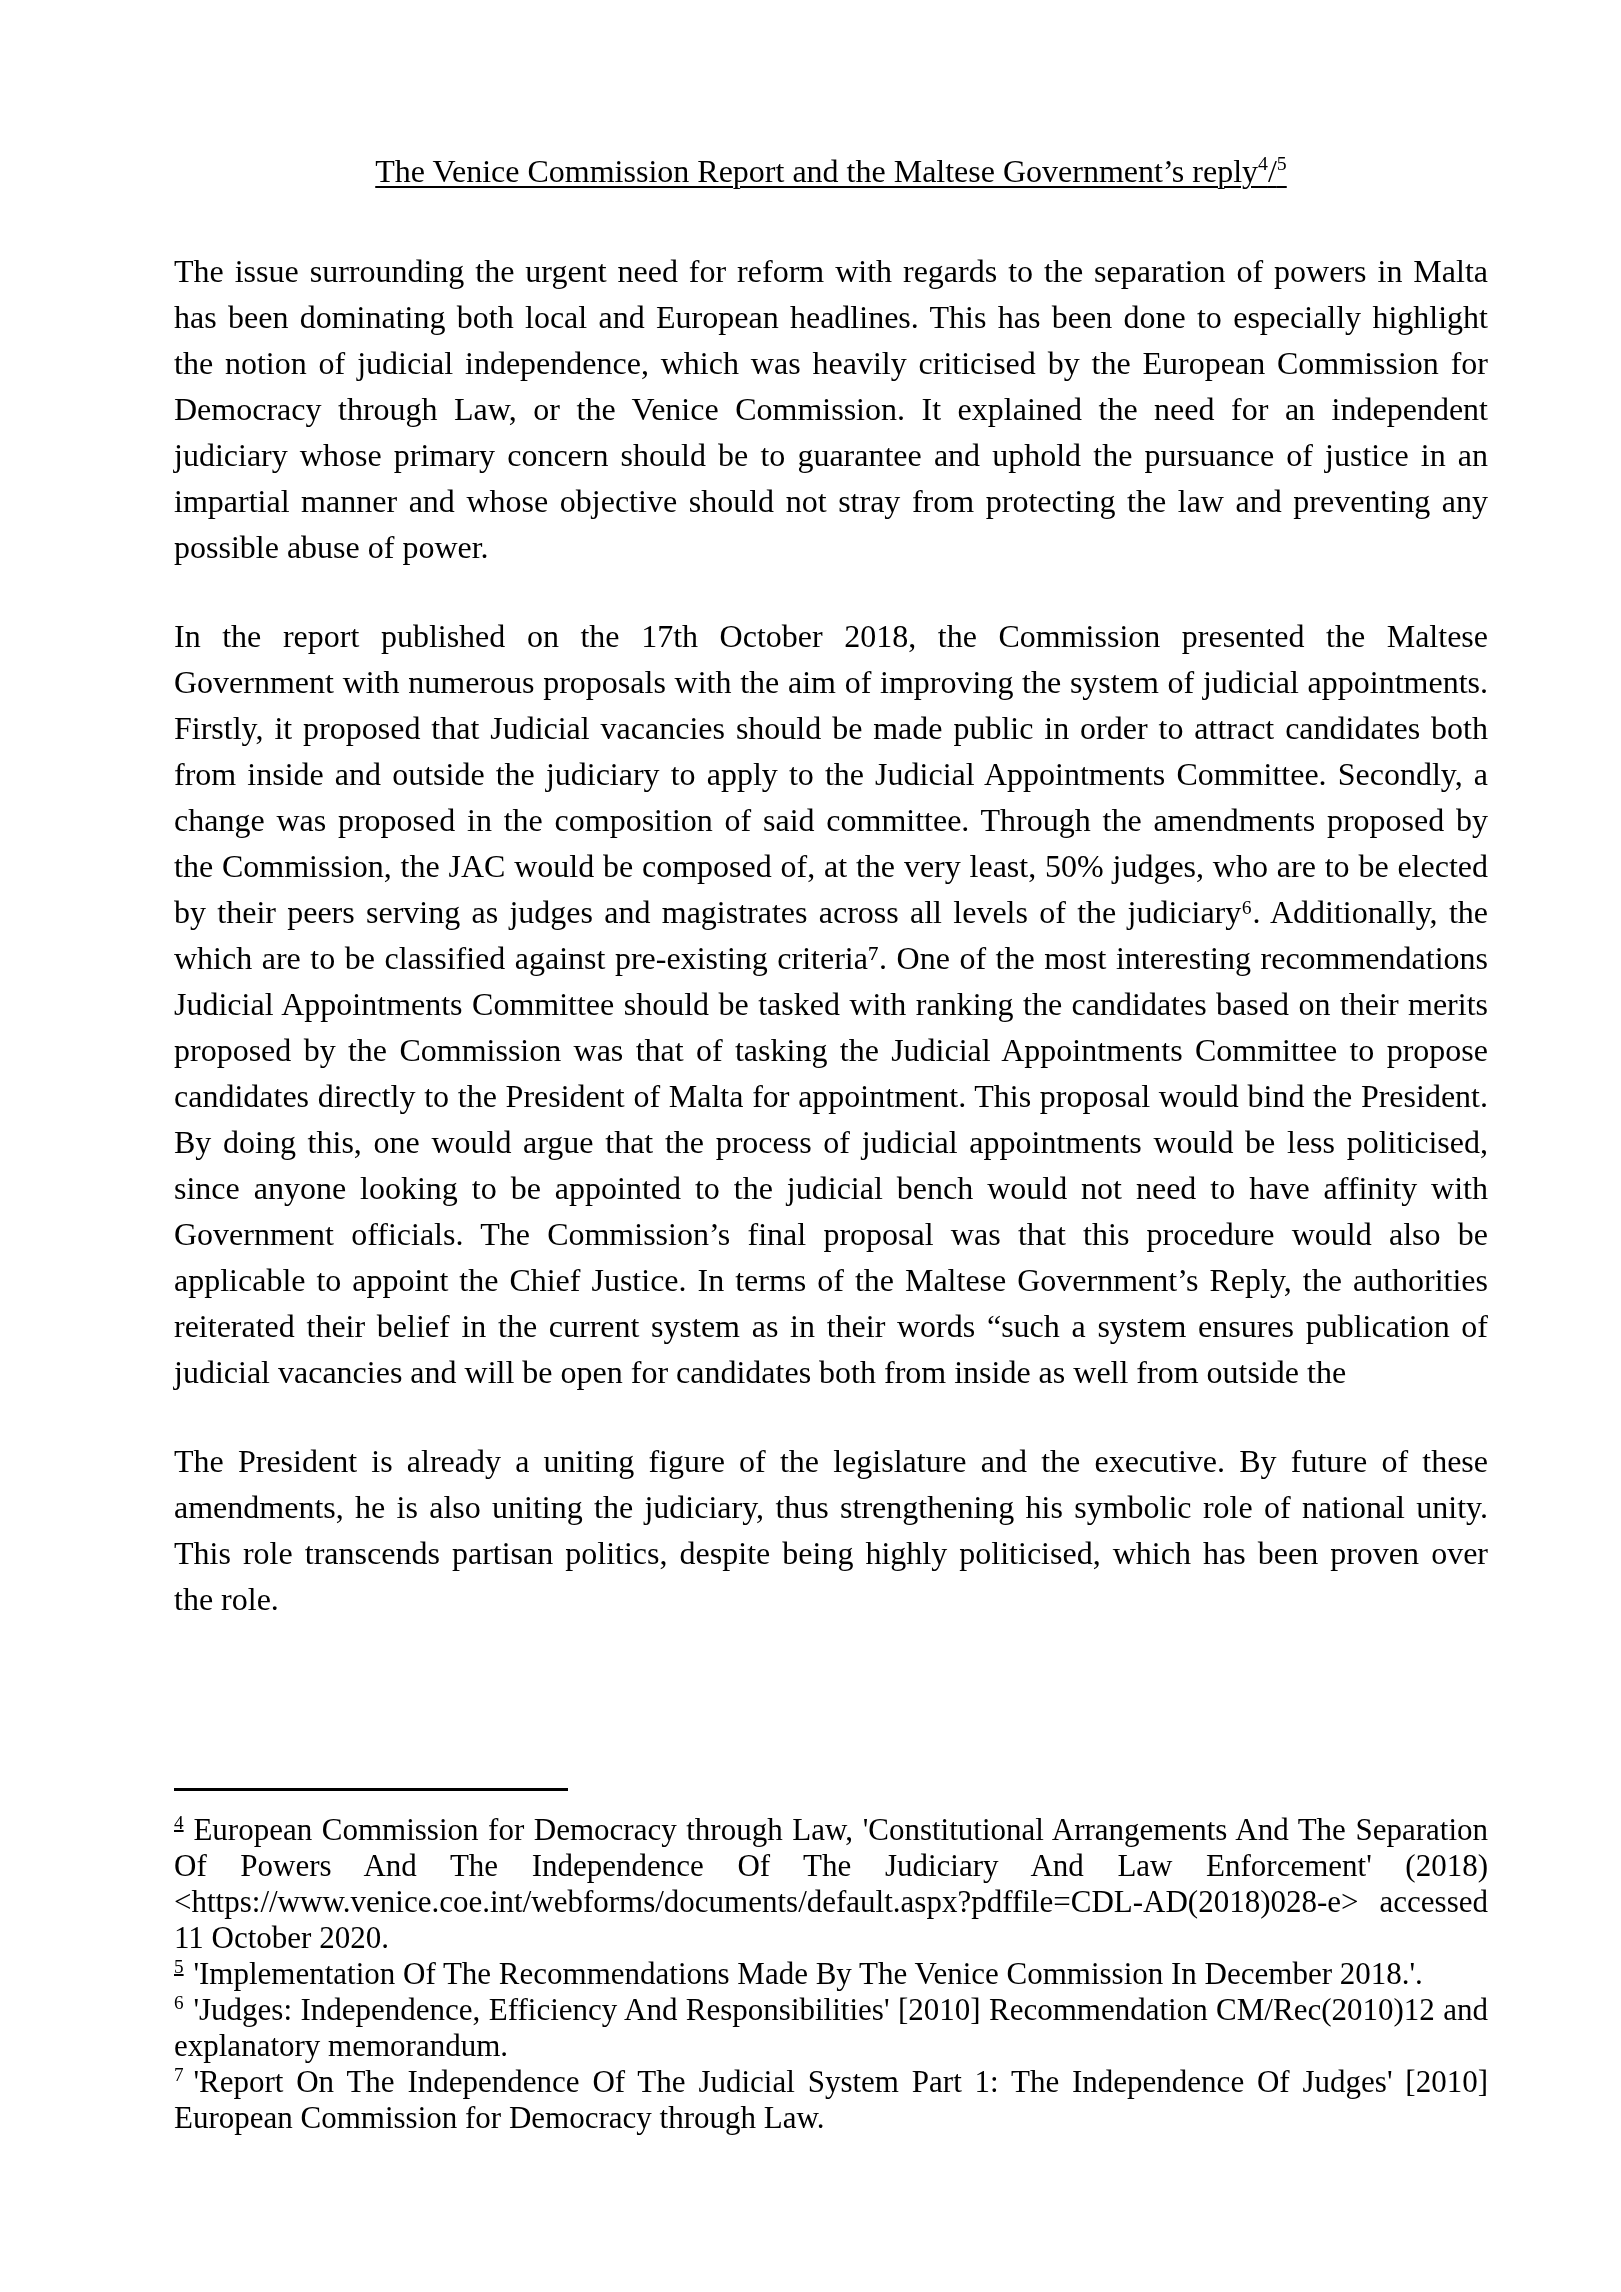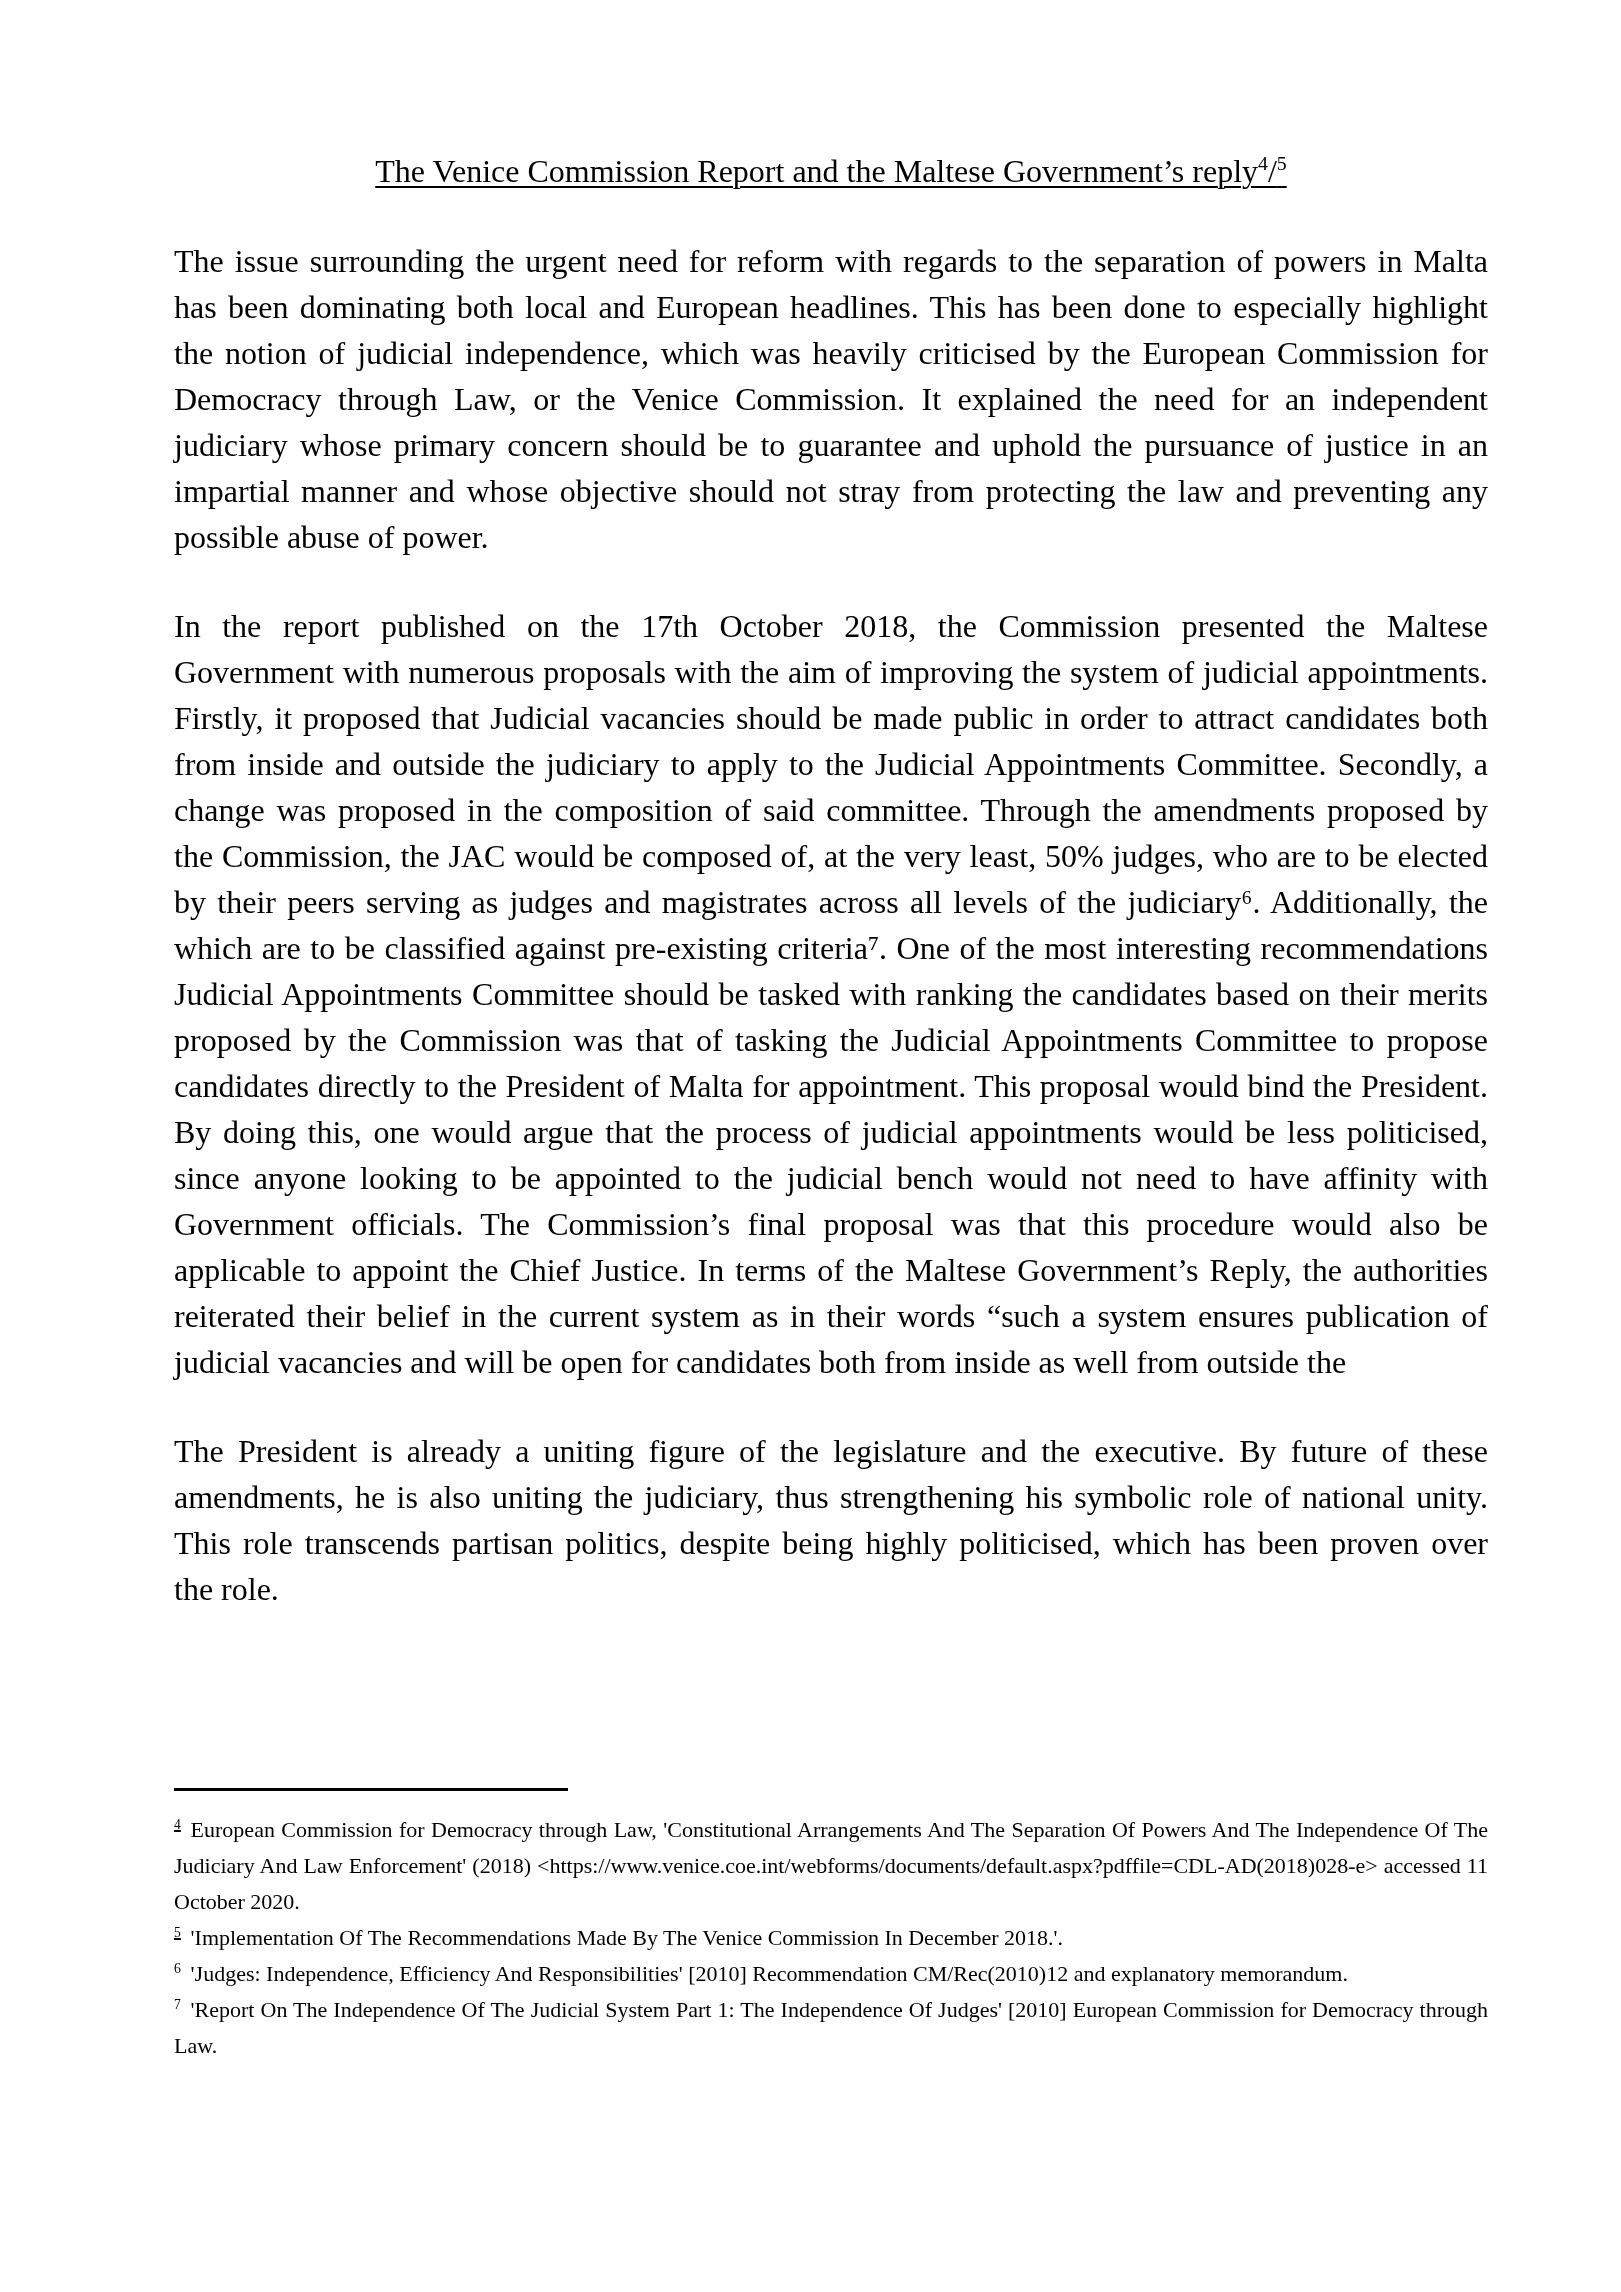--- a/index.html
+++ b/index.html
@@ -28,38 +28,38 @@
     text-decoration-thickness: 2px;
     text-underline-offset: 3.9px;
   }
   sup {
     font-size: 0.62em;
     line-height: 0;
     vertical-align: super;
   }
   .body-text {
     position: absolute;
-    top: 238px;
+    top: 248px;
     left: 154px;
     width: 1314px;
     font-size: 32px;
     line-height: 46px;
   }
   .para { margin: 0 0 43px 0; }
   .para .pline {
     text-align: justify;
     text-align-last: justify;
   }
   .para .pline:last-child { text-align-last: left; }
   .footnotes {
     position: absolute;
     top: 1788px;
     left: 154px;
     width: 1314px;
-    font-size: 22px;
+    font-size: 31px;
     line-height: 36px;
   }
   .fn-sep {
     width: 394px;
     height: 2.9px;
     background: #000000;
     margin: 0 0 21.6px 0;
   }
   .footnote { text-align: justify; }
   .fn-marker { margin-right: 9.8px; }

